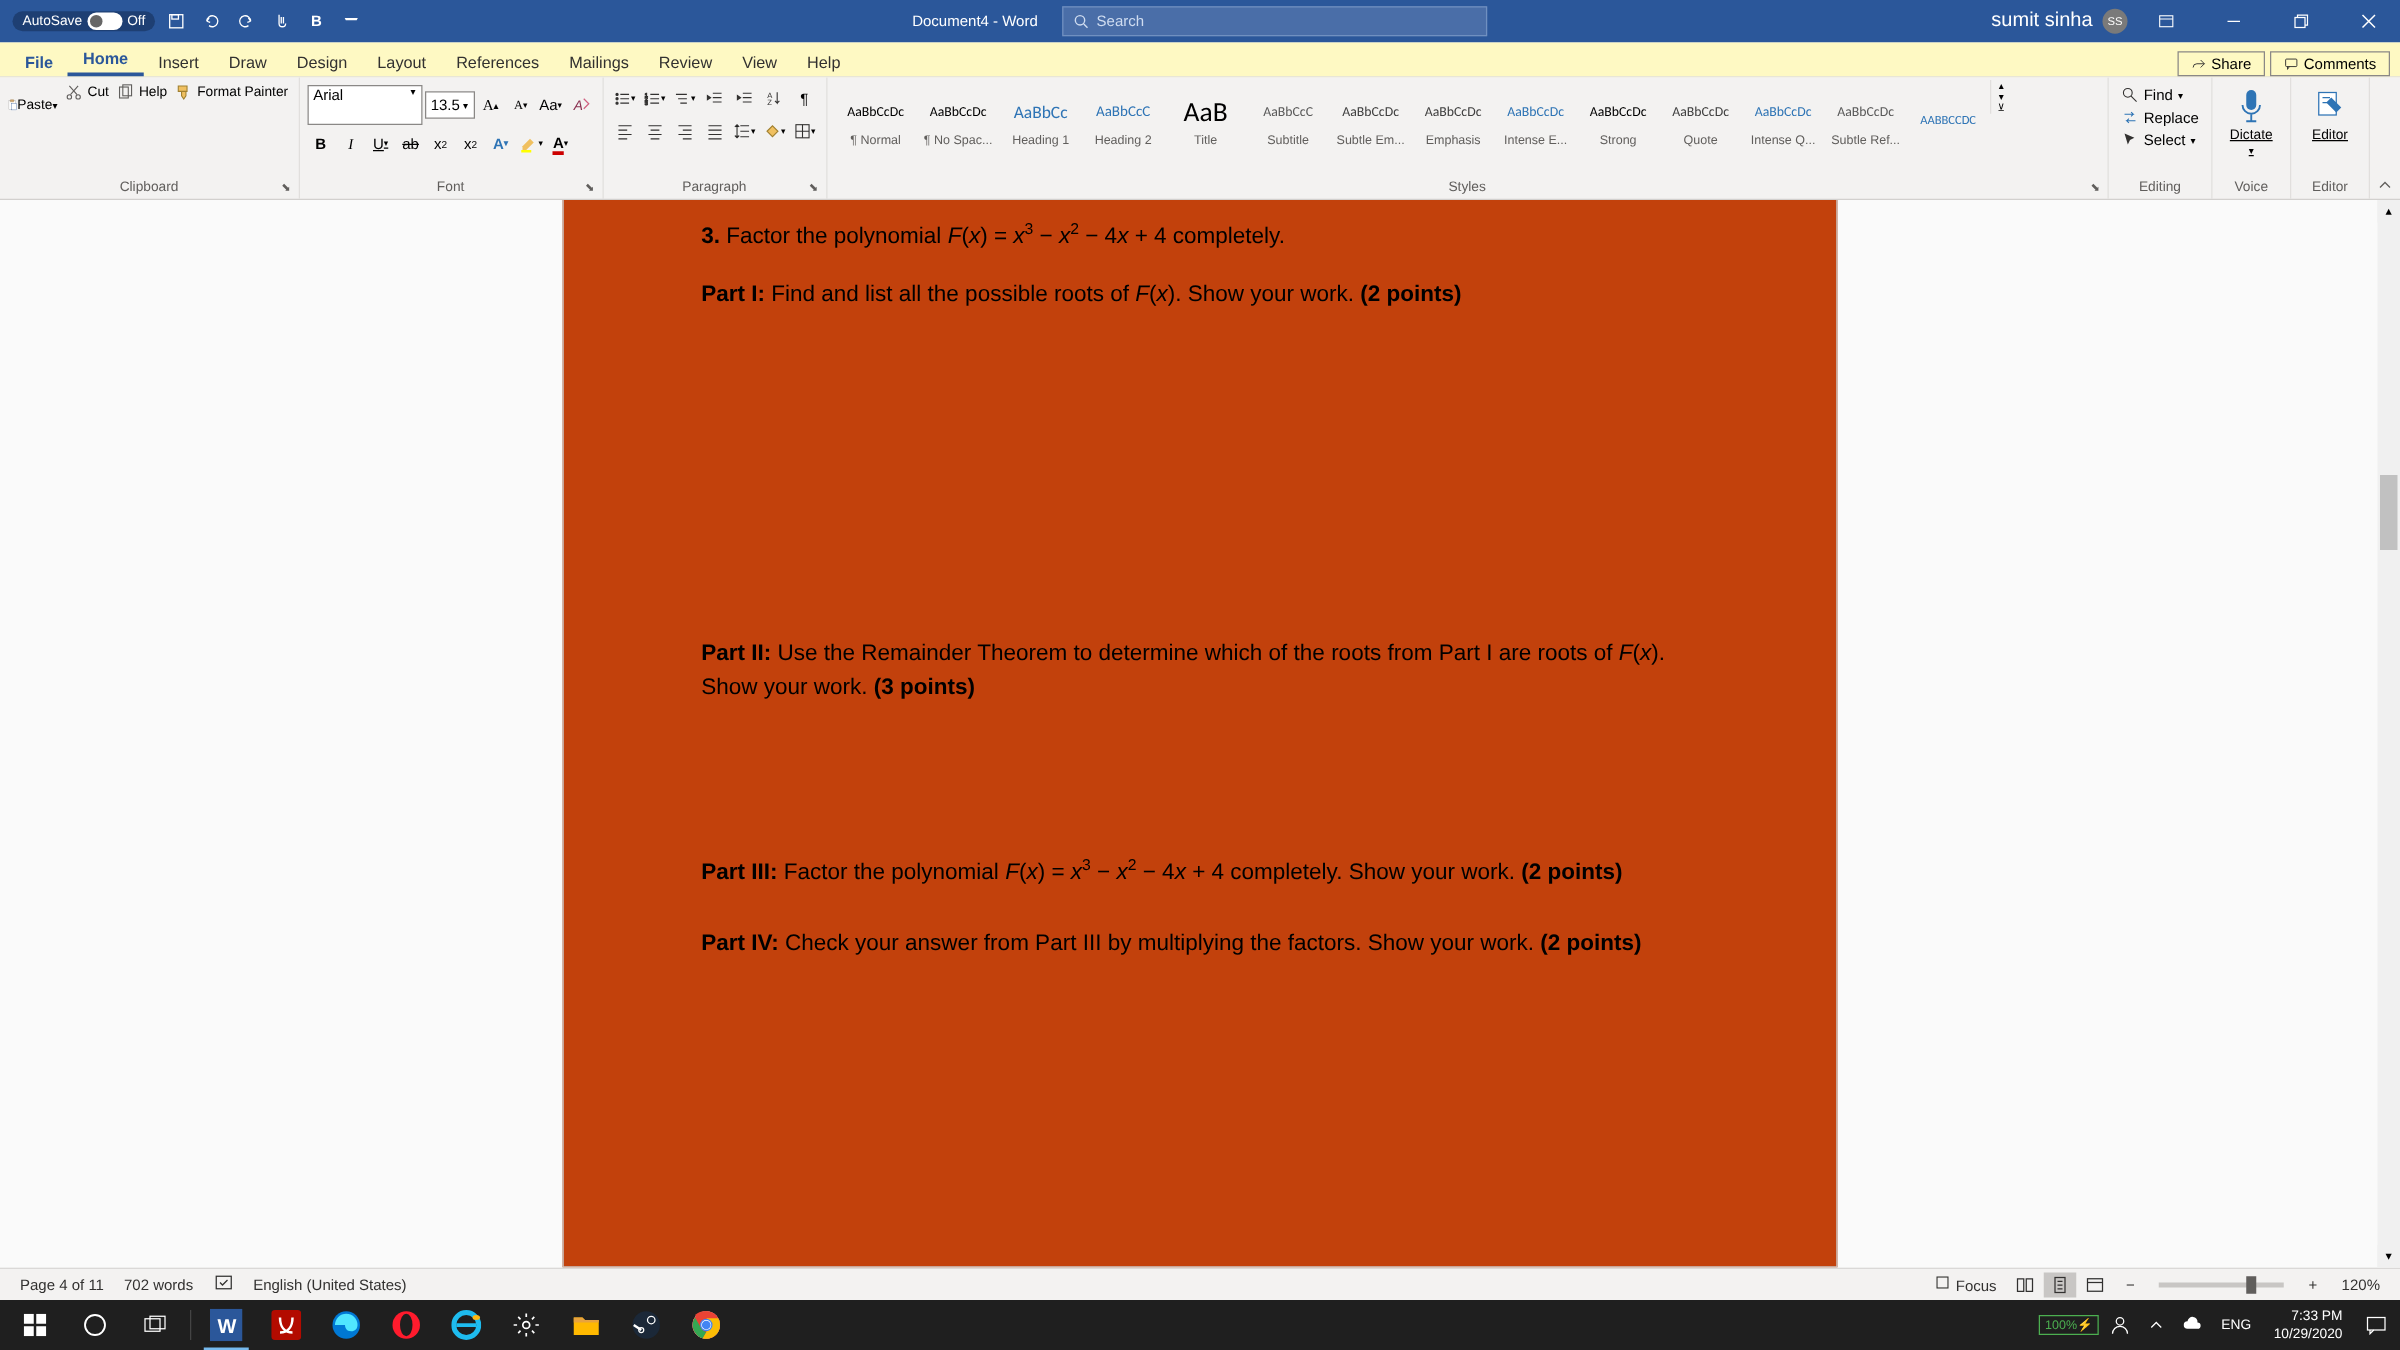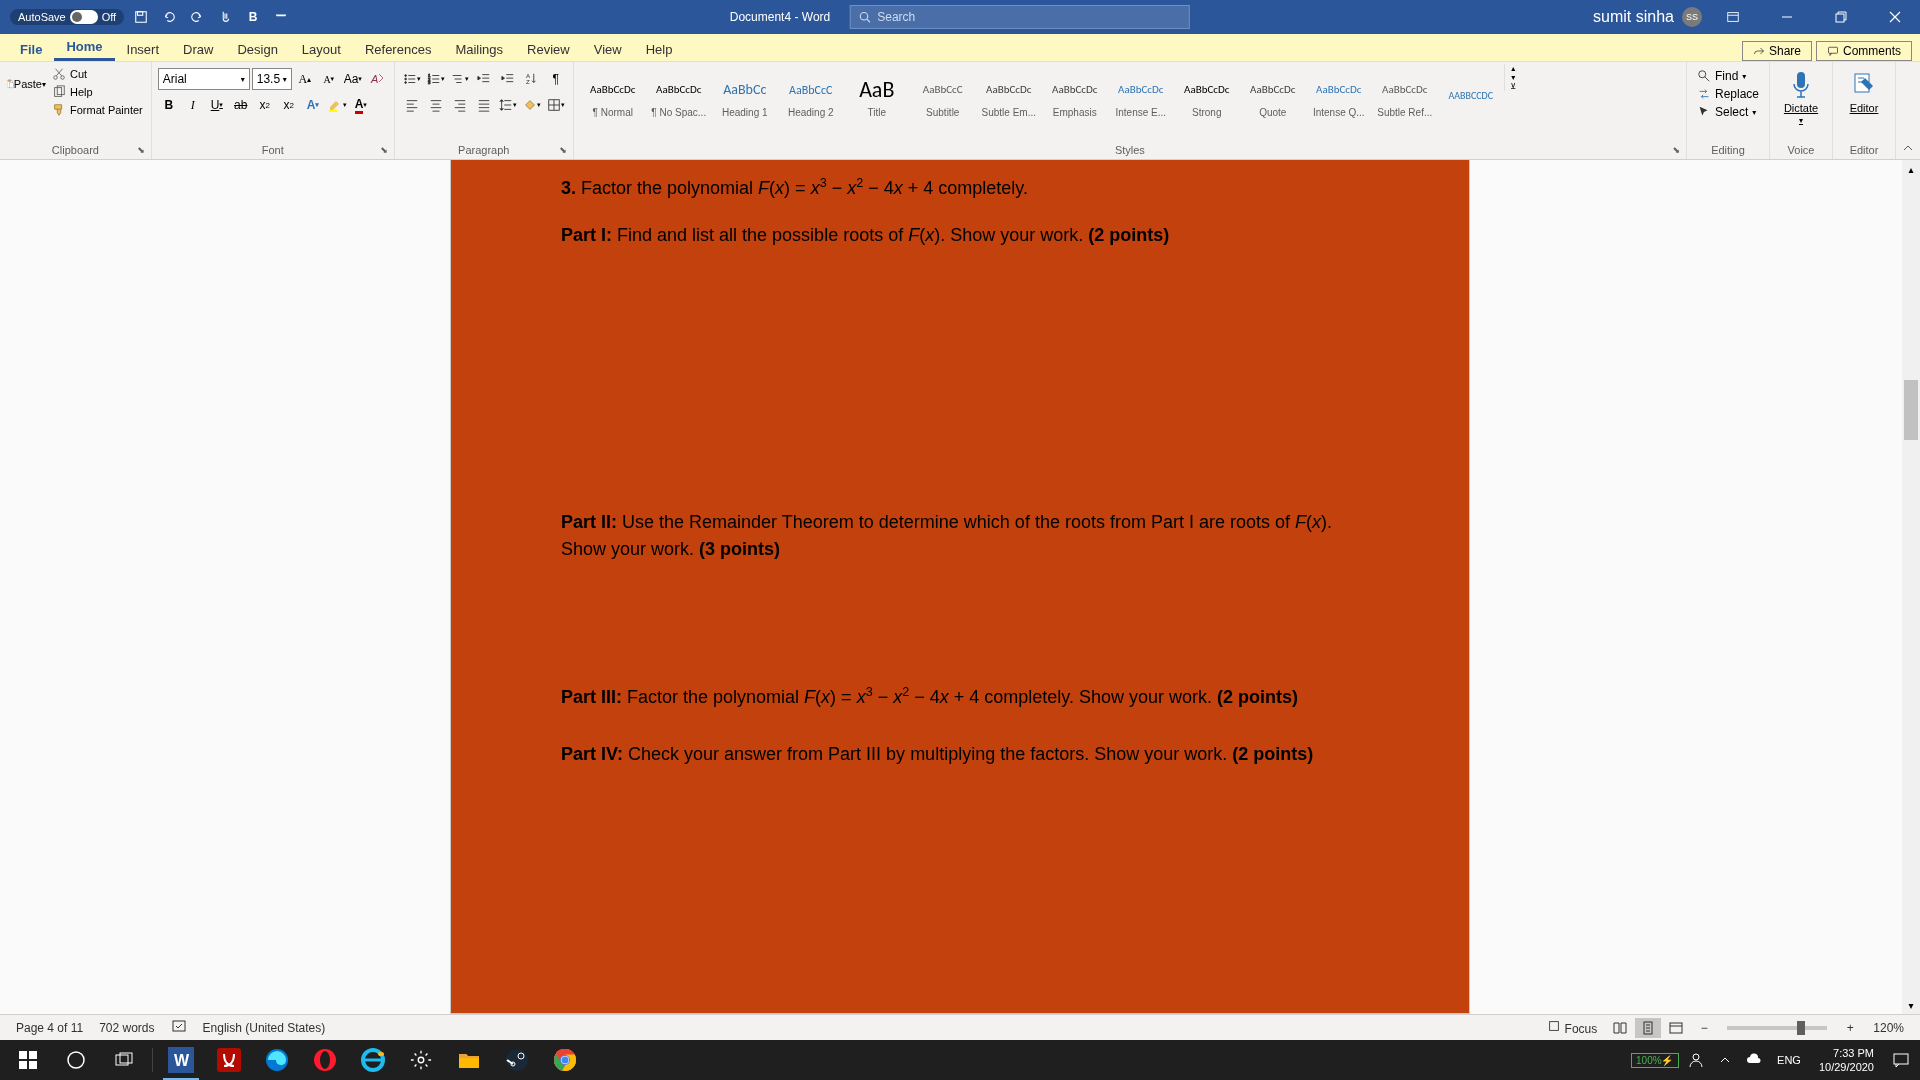--- a/index.html
+++ b/index.html
@@ -34,27 +34,27 @@
 .ribbon { height: 98px; background: #f3f2f1; display: flex; border-bottom: 1px solid #d2d0ce; }
 .ribbon-group { border-right: 1px solid #e1dfdd; padding: 2px 6px 0; display: flex; flex-direction: column; }
 .ribbon-group-content { flex: 1; display: flex; align-items: flex-start; }
 .ribbon-group-label { height: 18px; font-size: 11px; color: #605e5c; text-align: center; display: flex; align-items: center; justify-content: center; position: relative; }
 .ribbon-group-label .launcher { position: absolute; right: 0; font-size: 9px; }
 
 
 .clipboard-group .ribbon-group-content { gap: 4px; }
 .paste-btn { width: 40px; display: flex; flex-direction: row; align-items: center; font-size: 11px; padding-top: 4px; }
 .paste-icon { width: 28px; height: 32px; }
-.clip-col { display: flex; flex-direction: column; gap: 2px; font-size: 11px; padding-top: 2px; }
+.clip-col { display: flex; flex-direction: row; gap: 2px; font-size: 11px; padding-top: 2px; }
 .clip-item { display: flex; align-items: center; gap: 4px; cursor: pointer; padding: 1px 2px; }
 
 
 .font-group .ribbon-group-content { flex-direction: column; gap: 4px; padding-top: 4px; }
 .font-row { display: flex; align-items: center; gap: 2px; }
-.font-name { width: 92px; height: 22px; border: 1px solid #8a8886; font-size: 12px; padding: 0 4px; display: flex; align-items: center; background: #fff; }
+.font-name { width: 92px; height: 32px; border: 1px solid #8a8886; font-size: 12px; padding: 0 4px; display: flex; background: #fff; }
 .font-size { width: 40px; height: 22px; border: 1px solid #8a8886; font-size: 12px; padding: 0 4px; display: flex; align-items: center; background: #fff; }
 .fbtn { width: 22px; height: 22px; display: flex; align-items: center; justify-content: center; font-size: 12px; cursor: pointer; }
 .fbtn.bold { font-weight: bold; }
 .fbtn.italic { font-style: italic; font-family: 'Times New Roman', serif; }
 .fbtn.underline { text-decoration: underline; }
 .fbtn.strike { text-decoration: line-through; }
 
 
 .para-group .ribbon-group-content { flex-direction: column; gap: 4px; padding-top: 4px; }
 .para-row { display: flex; align-items: center; gap: 2px; }

